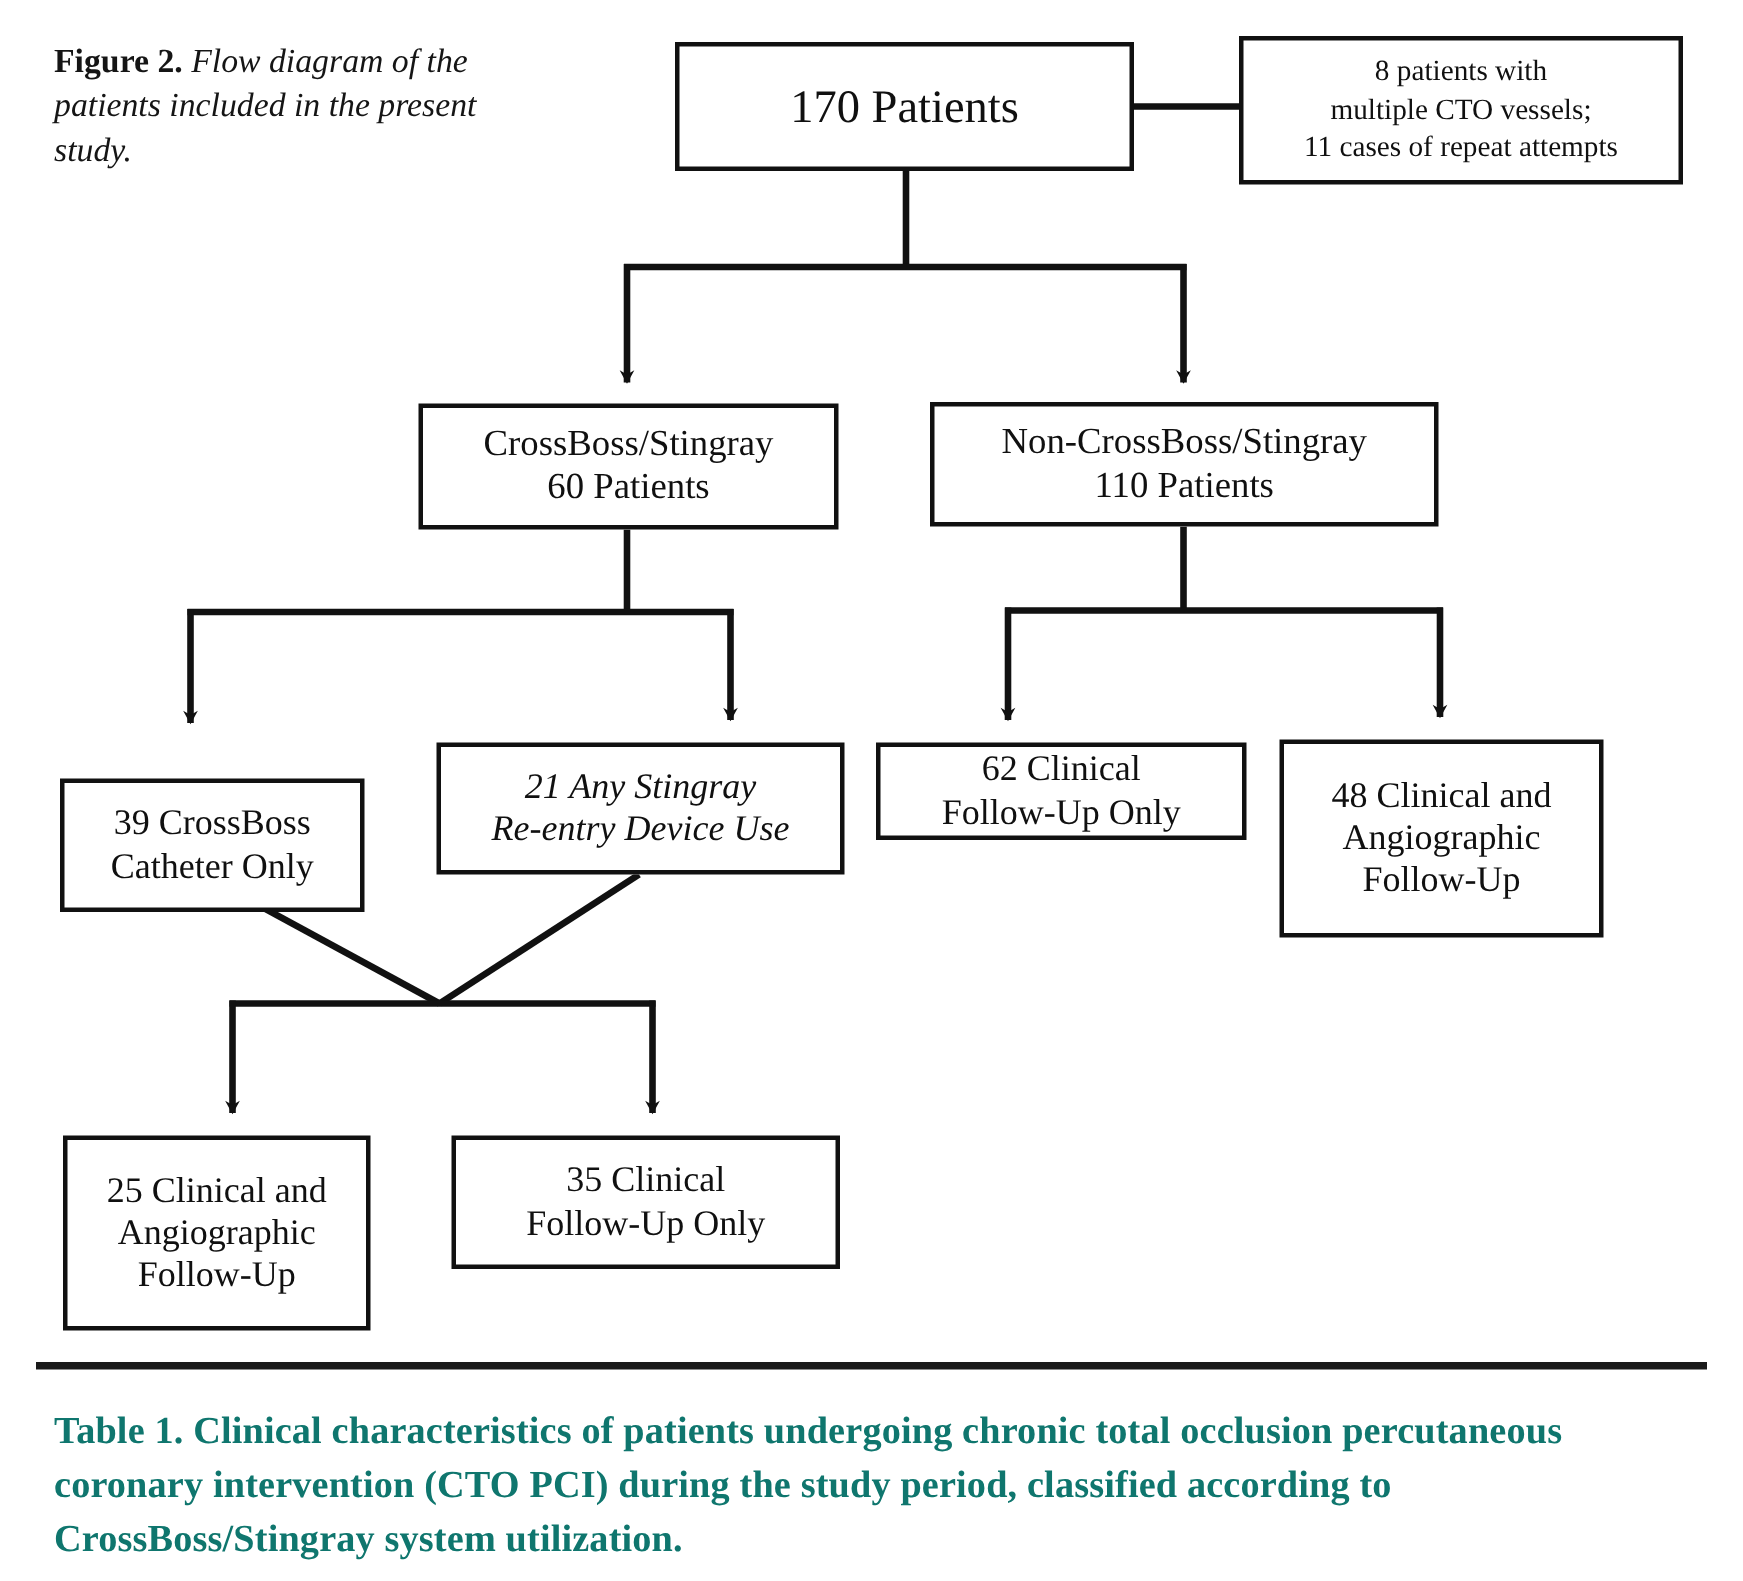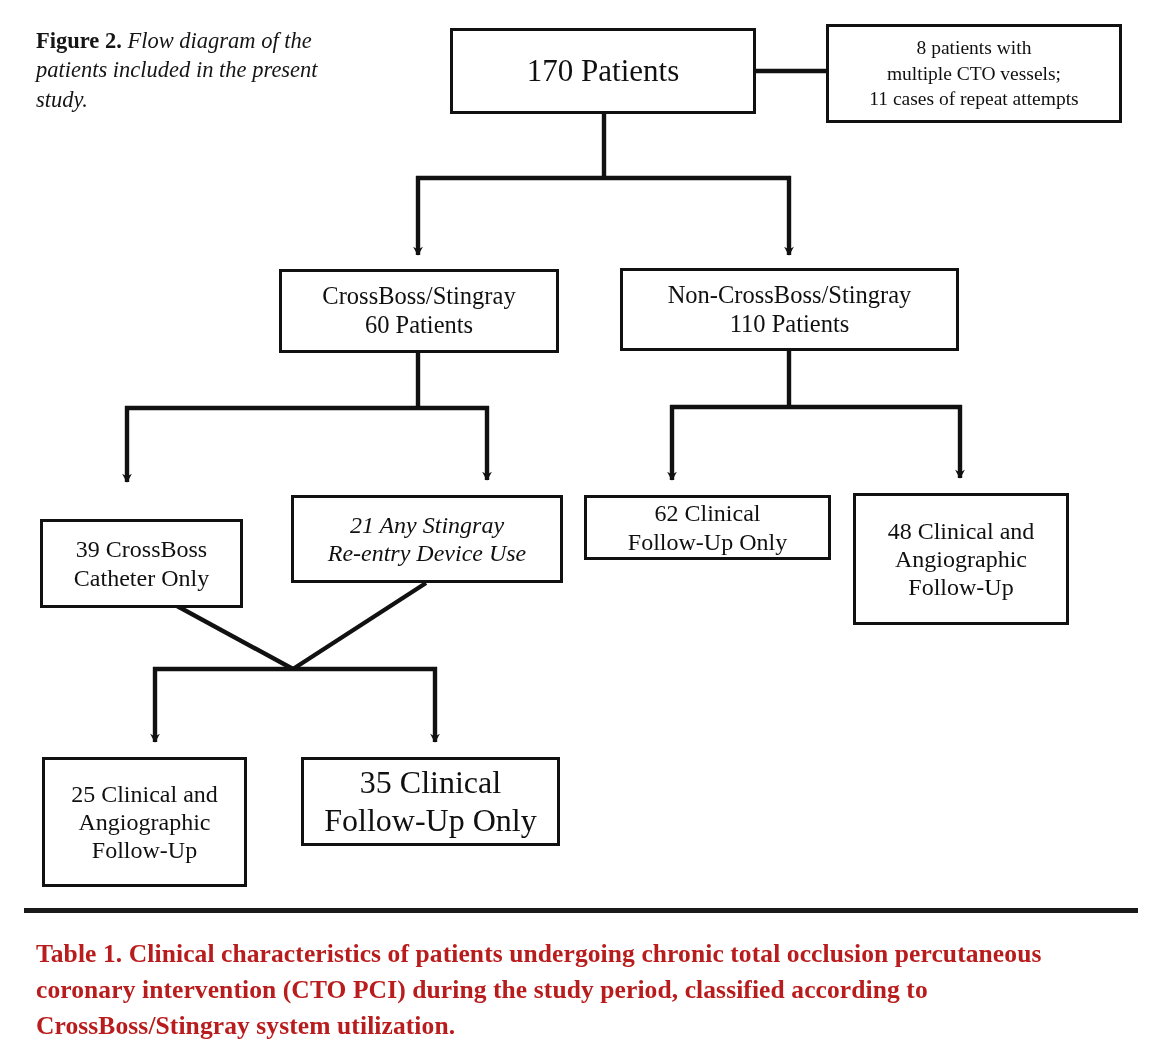--- a/index.html
+++ b/index.html
@@ -66,40 +66,40 @@
 
   #node-total       { left: 450px; top: 28px;  width: 306px; height: 86px;  font-size: 31px; }
   #node-excluded    { left: 826px; top: 24px;  width: 296px; height: 99px;  font-size: 19.5px; line-height: 1.30; border-width: 3px; text-align: center; }
   #node-cbsr        { left: 279px; top: 269px; width: 280px; height: 84px;  font-size: 24.5px; }
   #node-noncbsr     { left: 620px; top: 268px; width: 339px; height: 83px;  font-size: 24.5px; }
   #node-crossboss39 { left: 40px;  top: 499px; width: 203px; height: 89px;  font-size: 24px; margin-top: 20px; }
   #node-stingray21  { left: 291px; top: 495px; width: 272px; height: 88px;  font-size: 24px; font-style: italic; }
   #node-clin62      { left: 584px; top: 495px; width: 247px; height: 65px;  font-size: 24px; }
   #node-angio48     { left: 853px; top: 493px; width: 216px; height: 132px; font-size: 24px; }
   #node-angio25     { left: 42px;  top: 757px; width: 205px; height: 130px; font-size: 24px; }
-  #node-clin35      { left: 301px; top: 757px; width: 259px; height: 89px;  font-size: 32px; justify-content: center; }
+  #node-clin35      { left: 301px; top: 757px; width: 259px; height: 89px;  font-size: 24px; justify-content: center; }
 
   #section-rule {
     position: absolute;
     left: 24px;
     top: 908px;
     width: 1114px;
     height: 5px;
     background: #1a1a1a;
   }
 
   #table-caption {
     position: absolute;
     left: 36px;
     top: 936px;
     width: 1090px;
     font-size: 25.5px;
     line-height: 1.42;
     font-weight: 600;
-    color: #b91c1c;
+    color: #0f766e;
     letter-spacing: 0.1px;
   }
 </style>
 </head>
 <body>
 
 <div id="figure-region">
 
   <svg id="flow-svg" viewBox="0 0 1162 900" xmlns="http://www.w3.org/2000/svg">
     <defs>

